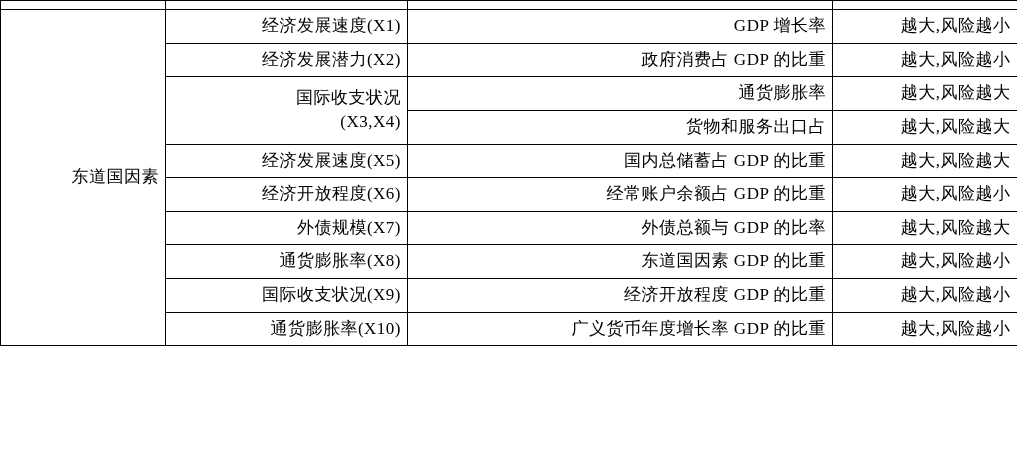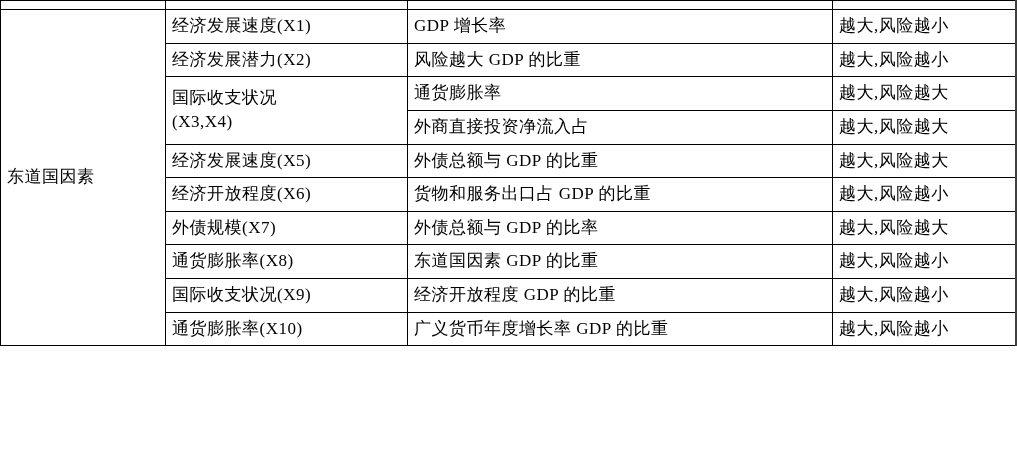--- a/index.html
+++ b/index.html
@@ -21,34 +21,34 @@
     box-sizing: border-box;
   }
   table.main {
     border-collapse: collapse;
     width: 1017px;
     table-layout: fixed;
     margin: 0;
   }
   table.main td {
     border: 1px solid #000000;
-    text-align: left;
+    text-align: right;
     vertical-align: middle;
     font-size: 17px;
     line-height: 1.45;
     padding: 4px 6px;
     box-sizing: border-box;
     letter-spacing: 0.5px;
   }
   
   table.main tr td:first-child {
     border-left: 1px solid #000000;
   }
   table.main tr td:last-child {
-    border-right: 5px solid #404040;
+    border-right: 2px solid #404040;
   }
   .col-category { width: 165px; }
   .col-factor   { width: 242px; }
   .col-indicator{ width: 425px; }
   .col-direction{ width: 185px; }
 
   .row-top td { border-top: 1px solid #000000; }
 
   
   .stub td {
@@ -82,47 +82,47 @@
 
       <tr class="row-top">
         <td rowspan="10">东道国因素</td>
         <td>经济发展速度(X1)</td>
         <td>GDP 增长率</td>
         <td class="nowrap">越大,风险越小</td>
       </tr>
 
       <tr>
         <td>经济发展潜力(X2)</td>
-        <td>风险越大 GDP 的比重</td>
+        <td>政府消费占 GDP 的比重</td>
         <td class="nowrap">越大,风险越小</td>
       </tr>
 
       <tr>
         <td rowspan="2" class="two-line">
           <div>国际收支状况</div>
           <div>(X3,X4)</div>
         </td>
         <td>通货膨胀率</td>
         <td class="nowrap">越大,风险越大</td>
       </tr>
 
       <tr>
-        <td>外商直接投资净流入占</td>
+        <td>货物和服务出口占</td>
         <td class="nowrap">越大,风险越大</td>
       </tr>
 
       <tr>
         <td>经济发展速度(X5)</td>
-        <td>外债总额与 GDP 的比重</td>
+        <td>国内总储蓄占 GDP 的比重</td>
         <td class="nowrap">越大,风险越大</td>
       </tr>
 
       <tr>
         <td>经济开放程度(X6)</td>
-        <td>货物和服务出口占 GDP 的比重</td>
+        <td>经常账户余额占 GDP 的比重</td>
         <td class="nowrap">越大,风险越小</td>
       </tr>
 
       <tr>
         <td>外债规模(X7)</td>
         <td>外债总额与 GDP 的比率</td>
         <td class="nowrap">越大,风险越大</td>
       </tr>
 
       <tr>

